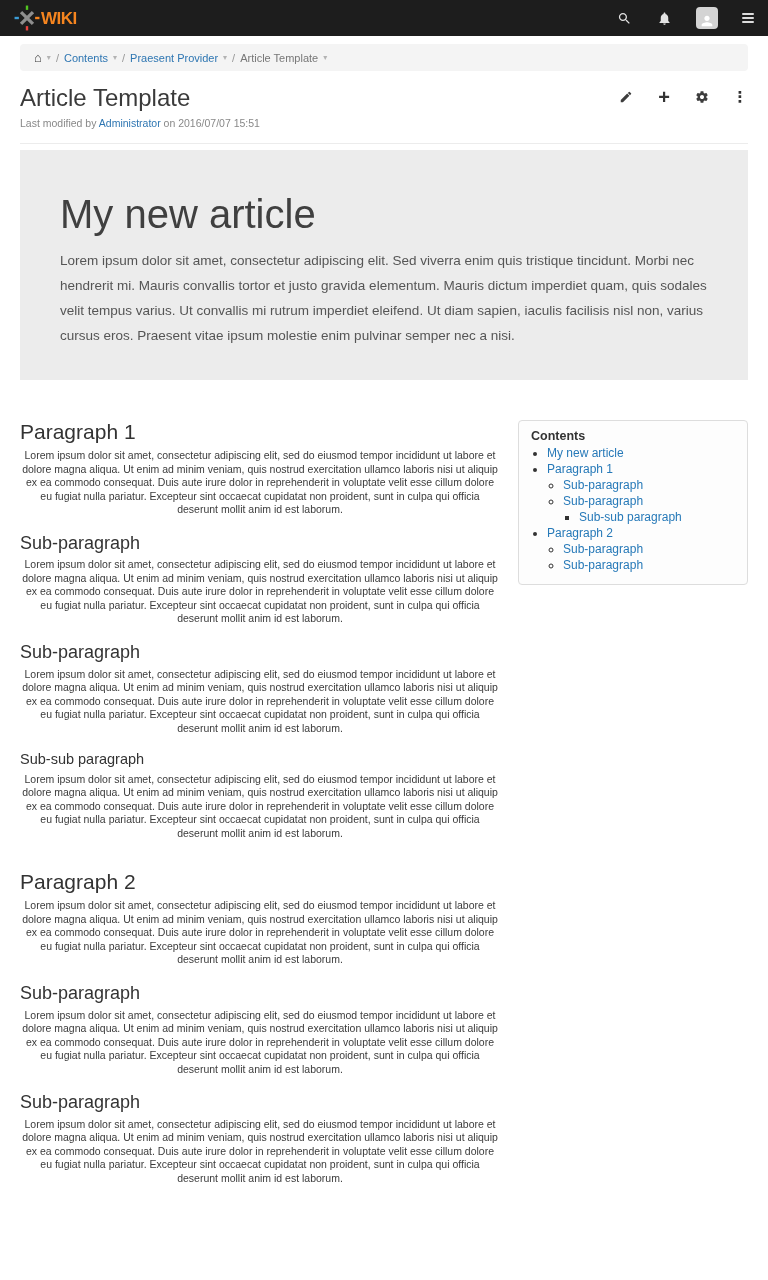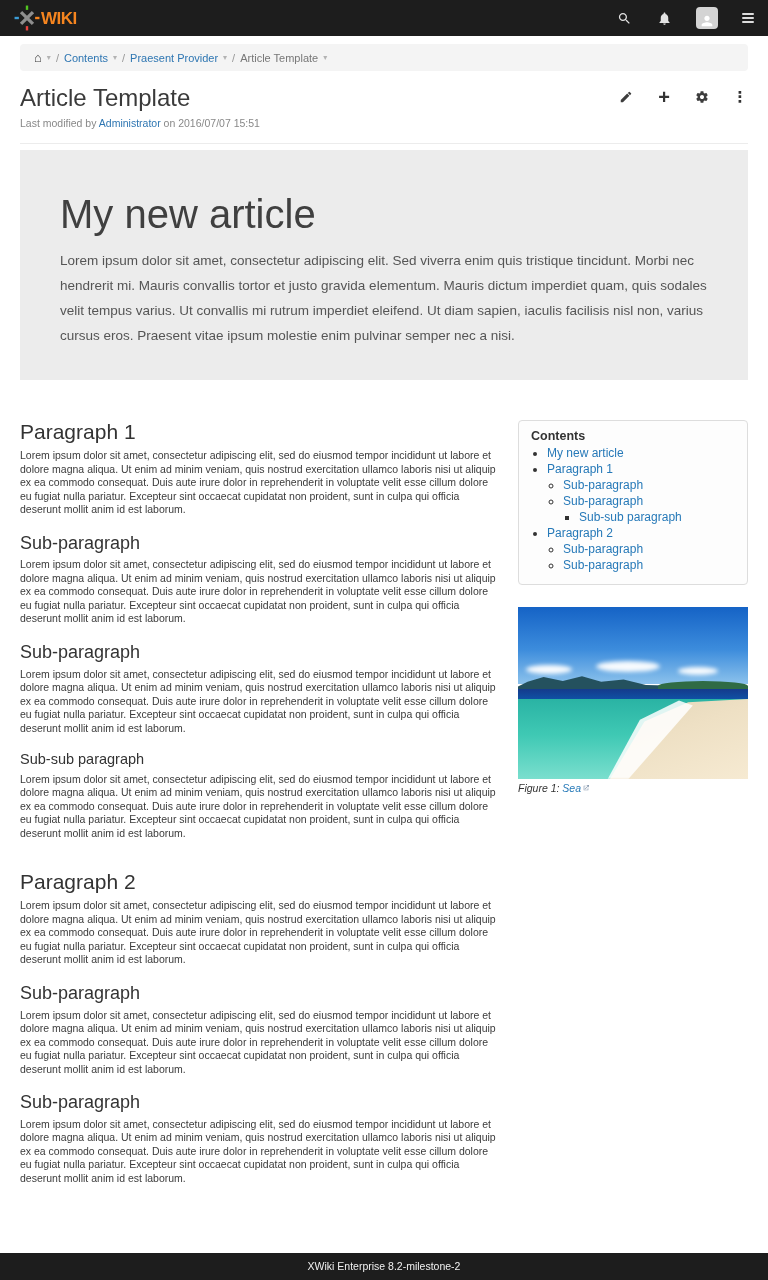--- a/index.html
+++ b/index.html
@@ -58,21 +58,21 @@
   .hero h2 { font-size:40px; font-weight:400; color:#404040; line-height:1.1; margin-bottom:12px; }
   .hero p { font-size:13.5px; line-height:25px; color:#555; }
 
   
   .main { display:flex; justify-content:space-between; padding:0 20px; margin-top:40px; flex:0 0 auto; }
   .left-col { width:480px; }
   .left-col > :first-child { margin-top:0; }
   .sec-h2 { font-size:21px; font-weight:400; color:#333; margin:30px 0 0; line-height:1.15; }
   .sec-h3 { font-size:18px; font-weight:400; color:#333; margin:16px 0 0; line-height:1.15; }
   .sec-h4 { font-size:14.5px; font-weight:400; color:#333; margin:16px 0 0; line-height:1.15; }
-  .body-par { font-size:10.5px; line-height:13.5px; color:#3b3b3b; margin:5px 0 0; }
+  .body-par { font-size:10.5px; line-height:13.5px; color:#3b3b3b; margin:5px 0 0;text-align:center; }
 
   .right-col { width:230px; flex:0 0 230px; }
 
   
   .toc-panel { border:1px solid #ddd; border-radius:4px; background:#fdfdfd; padding:8px 12px 10px; }
   .toc-title { font-size:12.5px; font-weight:bold; color:#333; }
   .toc-panel ul { margin:3px 0 0; padding-left:16px; list-style:disc; }
   .toc-panel ul ul { list-style:circle; margin:0; }
   .toc-panel ul ul ul { list-style:square; }
   .toc-panel li { font-size:12px; line-height:15px; margin:1px 0; color:#333; }
@@ -267,43 +267,20 @@
           </li>
           <li><a>Paragraph 2</a>
             <ul>
               <li><a>Sub-paragraph</a></li>
               <li><a>Sub-paragraph</a></li>
             </ul>
           </li>
         </ul>
       </div>
 
-      <figure>
-        <div class="img-box img-sea">
-          <div class="sea-sky"></div>
-          <div class="cloud sea-c1"></div>
-          <div class="cloud sea-c2"></div>
-          <div class="cloud sea-c3"></div>
-          <div class="sea-mtn"></div>
-          <div class="sea-hill"></div>
-          <div class="sea-deep"></div>
-          <div class="sea-water"></div>
-          <div class="sea-sand"></div>
-          <div class="sea-foam"></div>
-        </div>
-        <figcaption>
-          <em>Figure 1:</em>
-          <a>Sea</a><span class="ext-icon"><svg viewBox="0 0 24 24">
-                <path d="M14 3h7v7h-2V6.41l-9.29 9.3-1.42-1.42 9.3-9.29H14V3zM5 5h6v2H7v10h10v-4h2v6H5V5z"></path>
-              </svg></span>
-        </figcaption>
-      </figure>
 
 
     </aside>
   </main>
 
 
-  <footer class="site-footer">
-    <span>XWiki Enterprise 8.2-milestone-2</span>
-  </footer>
 
 </div>
 
 </body></html>

